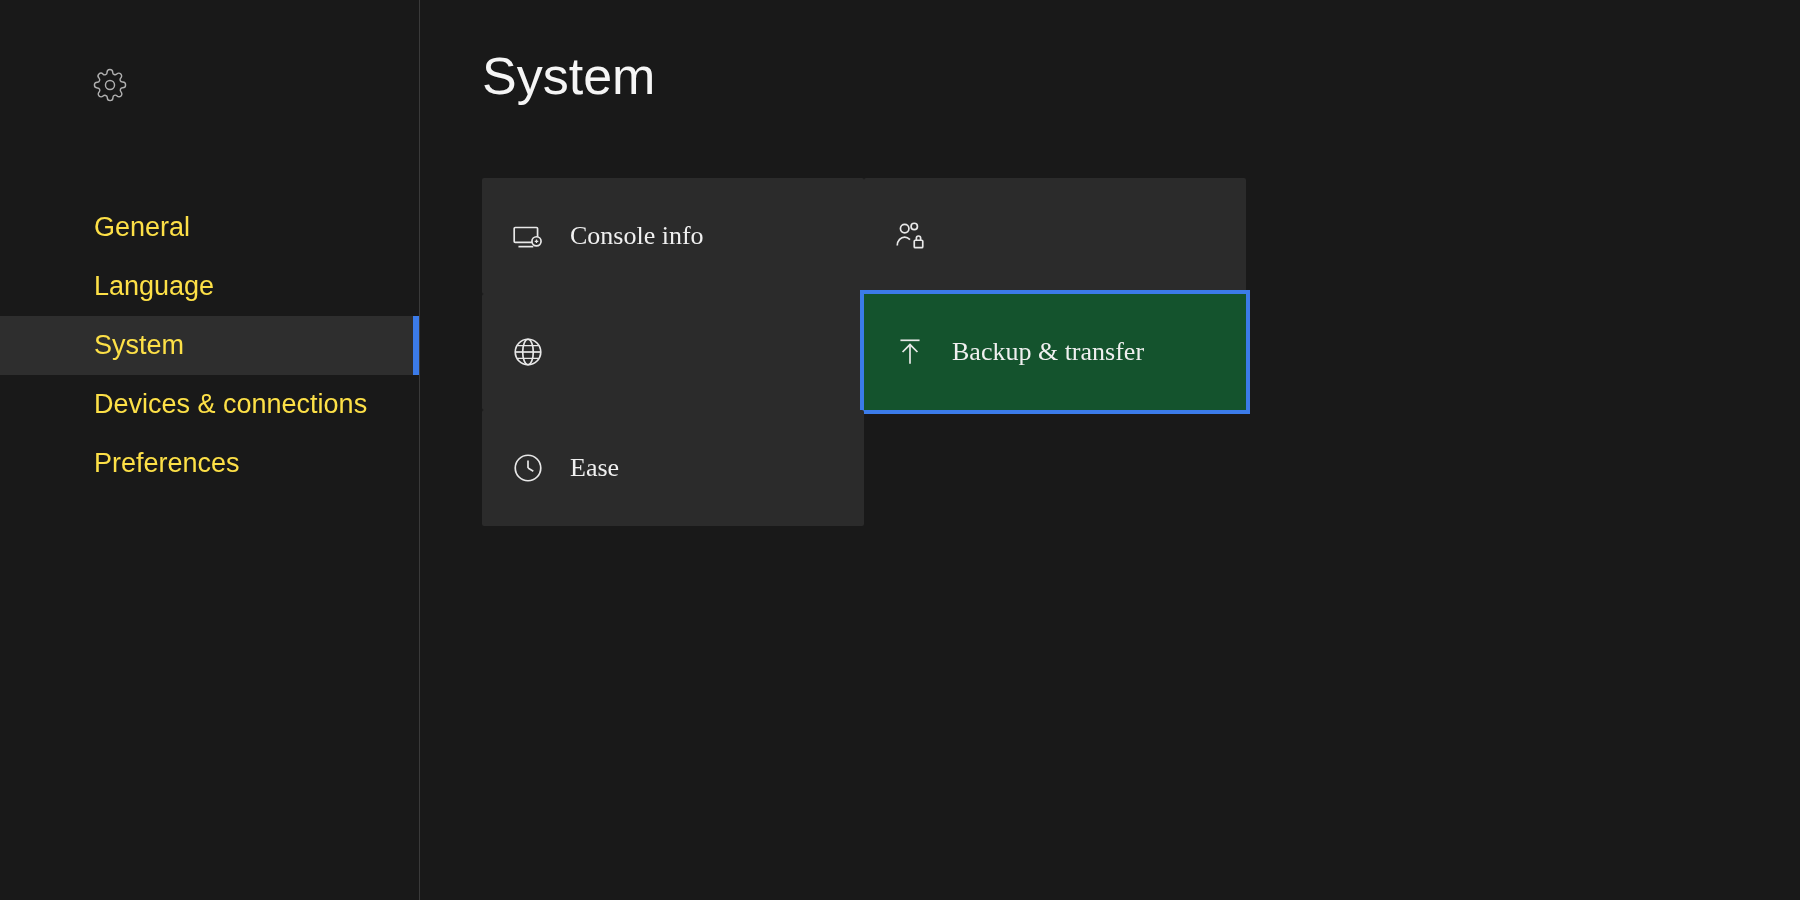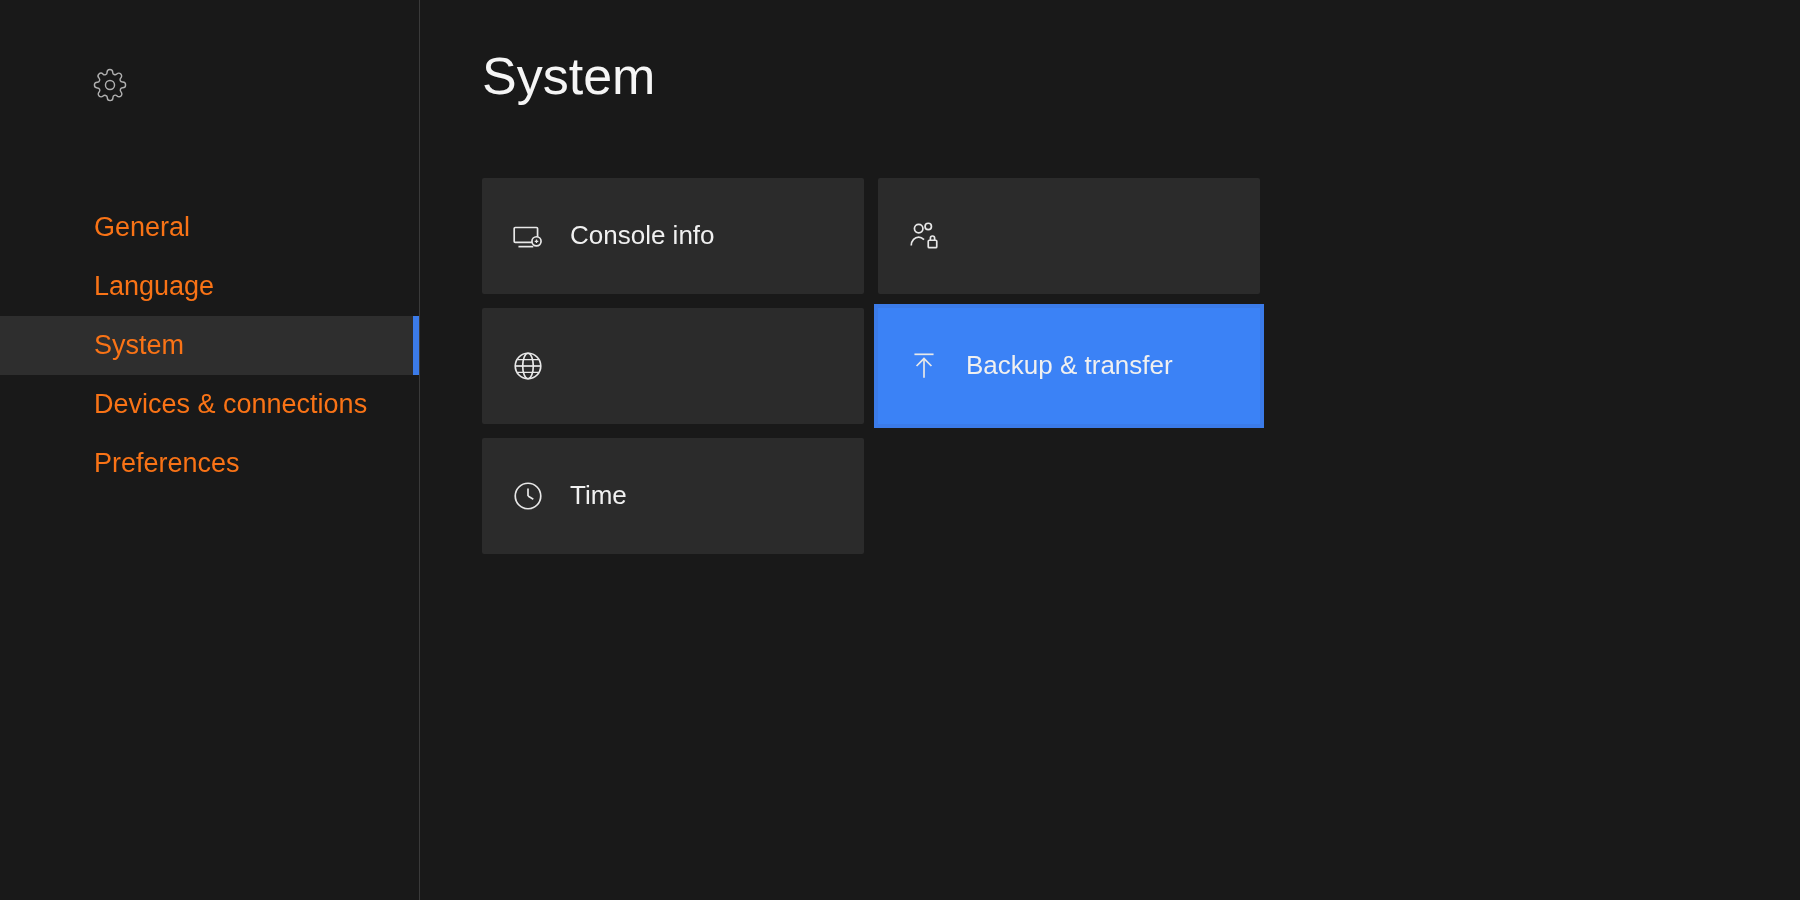--- a/index.html
+++ b/index.html
@@ -33,21 +33,21 @@
     stroke: #b0b0b0;
     fill: none;
   }
   .nav-item {
     height: 59px;
     display: flex;
     align-items: center;
     padding-left: 94px;
     font-size: 27px;
     font-weight: 400;
-    color: #f97316;
+    color: #fde047;
     cursor: pointer;
     position: relative;
   }
   .nav-item.active {
     background: #2e2e2e;
   }
   .nav-item.active::after {
     content: "";
     position: absolute;
     right: 0;
@@ -64,33 +64,33 @@
   .page-title {
     font-size: 52px;
     font-weight: 400;
     color: #f5f5f5;
     margin-bottom: 72px;
   }
   .tiles {
     display: grid;
     grid-template-columns: 382px 382px;
     grid-auto-rows: 116px;
-    gap: 14px;
+    font-family: Liberation Serif, serif;
   }
   .tile {
     background: #2b2b2b;
     display: flex;
     align-items: center;
     padding-left: 28px;
     padding-right: 20px;
     cursor: pointer;
     border-radius: 2px;
   }
   .tile.selected {
-    background: #3b82f6;
+    background: #14532d;
     outline: 4px solid #3b7be9;
     outline-offset: 0px;
     border-radius: 0;
   }
   .tile-icon {
     width: 36px;
     height: 36px;
     flex-shrink: 0;
     display: flex;
     align-items: center;
@@ -193,17 +193,17 @@
     </div>
 
     <div class="tile">
       <span class="tile-icon">
         <svg viewBox="0 0 32 32" width="34" height="34">
           <circle cx="16" cy="16" r="12"></circle>
           <line x1="16" y1="16" x2="16" y2="9"></line>
           <line x1="16" y1="16" x2="21" y2="19"></line>
         </svg>
       </span>
-      <span class="tile-label">Time</span>
+      <span class="tile-label">Ease</span>
     </div>
 
   </div>
 </div>
 
 </body></html>

